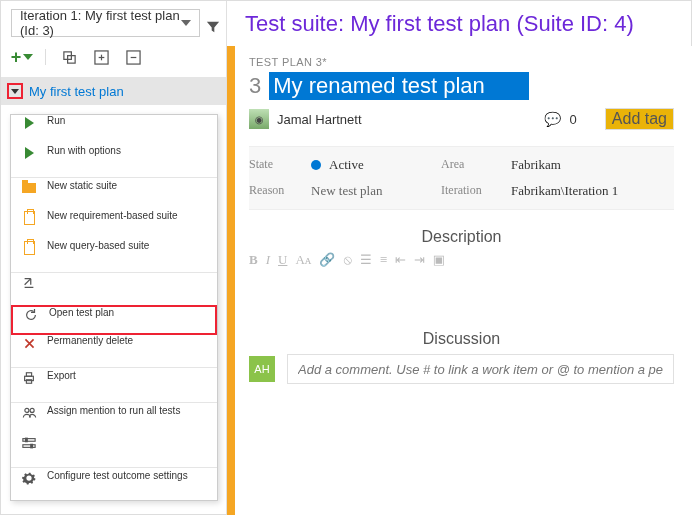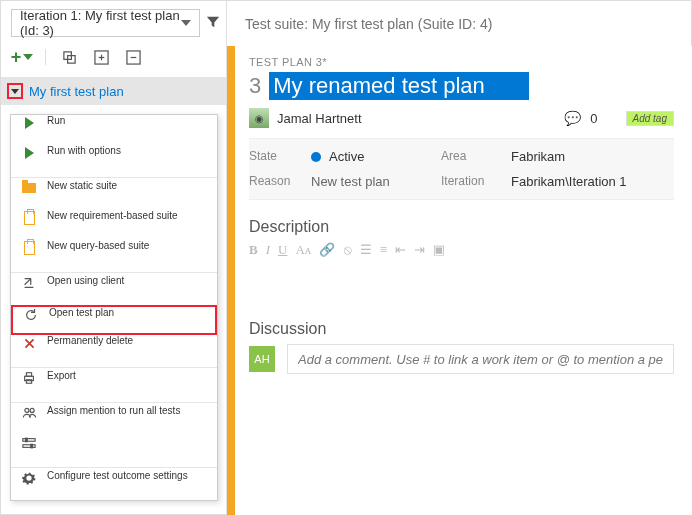--- a/index.html
+++ b/index.html
@@ -10,21 +10,21 @@
     color: #333;
     background: #fff;
     width: 692px;
     height: 515px;
     overflow: hidden;
     border: 1px solid #ddd;
   }
   .layout { display: flex; height: 100%; }
   .left { width: 226px; border-right: 1px solid #e0e0e0; display: flex; flex-direction: column; }
   .right { flex: 1; display: flex; flex-direction: column; }
-  .dd-row { display: flex; align-items: center; padding: 8px 6px 6px 10px; gap: 6px; }
+  .dd-row { display: flex; align-items: flex-end; padding: 8px 6px 6px 10px; gap: 6px; }
   .dd {
     flex: 1; height: 28px; border: 1px solid #ccc; display: flex; align-items: center;
     padding: 0 8px; font-size: 13px; color: #333; justify-content: space-between;
   }
   .chev { width: 0; height: 0; border-left: 5px solid transparent; border-right: 5px solid transparent; border-top: 6px solid #666; }
   .filter-icon svg { fill: #555; }
   .toolbar { display: flex; align-items: center; gap: 14px; padding: 4px 12px 6px 12px; height: 30px;}
   .tbtn { width: 18px; height: 18px; display:flex; align-items:center; justify-content:center; color:#555;}
   .green { color:#388a34; }
   .plus { font-size: 18px; font-weight: bold; }
@@ -47,41 +47,41 @@
   .mi .ic { width:16px; height:16px; display:flex; align-items:center; justify-content:center; flex-shrink:0;}
   .play { width:0;height:0;border-top:6px solid transparent;border-bottom:6px solid transparent;border-left:9px solid #388a34;}
   .folder { width:14px;height:10px;background:#f5a623;position:relative;}
   .folder::before{content:"";position:absolute;top:-3px;left:0;width:6px;height:3px;background:#f5a623;}
   .clip { width:11px;height:14px;border:1px solid #f5a623;position:relative;}
   .clip::before{content:"";position:absolute;top:-3px;left:2px;width:5px;height:4px;border:1px solid #f5a623;border-bottom:none;}
   .arrow-out svg, .refresh svg, .printer svg, .people svg, .gear svg, .cross svg, .cfg svg { display:block;}
   .cross svg path { stroke:#c0392b; stroke-width:2;}
   .right-header {
     height: 46px; border-bottom: 1px solid #e0e0e0; display:flex; align-items:center;
-    padding: 0 18px; font-size: 14px; color:#737373;
+    padding: 0 18px; font-size: 22px; color:#6d28d9;
   }
   .fullw { position:absolute; left:227px; right:0; top:46px; bottom:0; background:#fff; display:flex;}
   .orange-bar { width:8px; background:#f5a623; }
   .detail { flex:1; padding: 10px 18px 0 14px; overflow:hidden;}
   .plan-label { font-size:11px; letter-spacing:0.4px; color:#888; text-transform:uppercase;}
   .title-row { display:flex; align-items:center; gap:8px; margin-top:4px;}
   .title-num { font-size:22px; color:#888;}
   .title-input {
     background:#0078d4; color:#fff; font-size:22px; padding: 1px 4px; border: none;
     width: 260px;
   }
   .meta-row { display:flex; align-items:center; gap:8px; margin-top:8px;}
   .avatar { width:20px;height:20px;background:linear-gradient(#bfe0b5,#79a96a);display:flex;align-items:center;justify-content:center;font-size:10px;color:#444;}
-  .addtag { background:#bef264; border:1px solid #ddd; padding:1px 6px; font-size:10px; color:#555;font-style:italic;}
+  .addtag { background:#eab308; border:1px solid #ddd; padding:1px 6px; font-size:16px; color:#555;}
   .disc-ic { color:#f5a623; font-size:14px;}
-  .fields { background:#f7f7f7; border:1px solid #eee; border-left:none; border-right:none; margin-top:10px; padding:10px 0 10px 0; display:grid; grid-template-columns: 62px 130px 70px 1fr; row-gap:10px; font-size:13px;}
+  .fields { background:#f7f7f7; border:1px solid #eee; border-left:none; border-right:none; margin-top:16px; padding:10px 0 10px 0; display:grid; grid-template-columns: 62px 130px 70px 1fr; row-gap:10px; font-size:13px;font-family:Liberation Serif, serif;}
   .fld-label { color:#888; font-size:12px;}
   .stateval { display:flex; align-items:center; gap:8px;}
   .dot { width:10px;height:10px;border-radius:50%;background:#0078d4;}
-  .section-h { font-size:16px; color:#555; margin-top:18px; margin-bottom:6px;}
+  .section-h { font-size:16px; color:#555; margin-top:18px; margin-bottom:6px;text-align:center;}
   .rtb { display:flex; gap:8px; color:#bbb; font-size:13px; align-items:center;}
   .rtb span { font-family: Georgia, serif;}
   .discussion { display:flex; gap:12px; margin-top:6px; align-items:center;}
   .av2 { width:26px;height:26px;background:#8bc34a;color:#fff;display:flex;align-items:center;justify-content:center;font-size:11px;}
   .disc-input { flex:1; border:1px solid #e0e0e0; height:30px; padding:0 10px; font-size:13px; color:#aaa; font-style:italic;}
   .spacer { flex:1;}
   .sep-v { width:1px; height:16px; background:#ddd; }
 </style>
 </head>
 <body>
@@ -176,21 +176,20 @@
     </div>
   <div class="sep"></div>
   <div class="mi">
       <span class="ic arrow-out">
         <svg width="14" height="14" viewBox="0 0 16 16" fill="none" stroke="#555" stroke-width="1.4">
           <path d="M3 3h7M10 3v7"></path>
           <path d="M10 3L3 10"></path>
           <path d="M3 13h10"></path>
         </svg>
       </span>
-      <span>Open using client</span>
     </div>
   <div class="mi hl">
       <span class="ic refresh">
         <svg width="14" height="14" viewBox="0 0 16 16" fill="none" stroke="#555" stroke-width="1.4">
           <path d="M13 8a5 5 0 1 1-2-4"></path>
           <path d="M12 1v4h-4"></path>
         </svg>
       </span>
       <span>Open test plan</span>
     </div>

